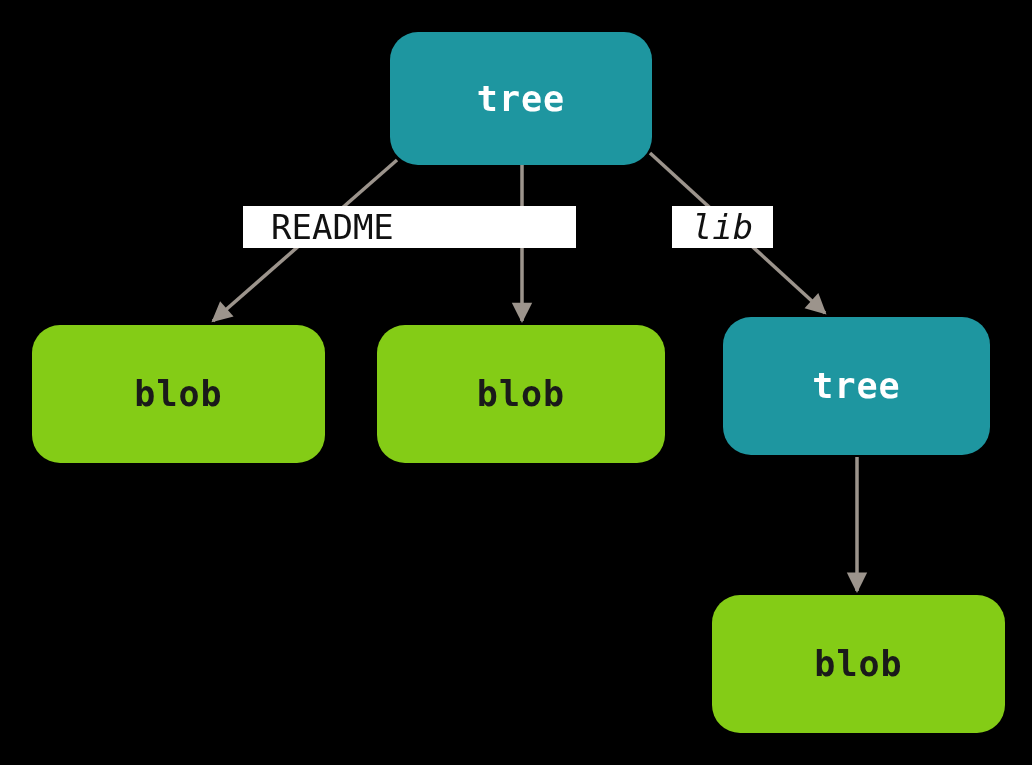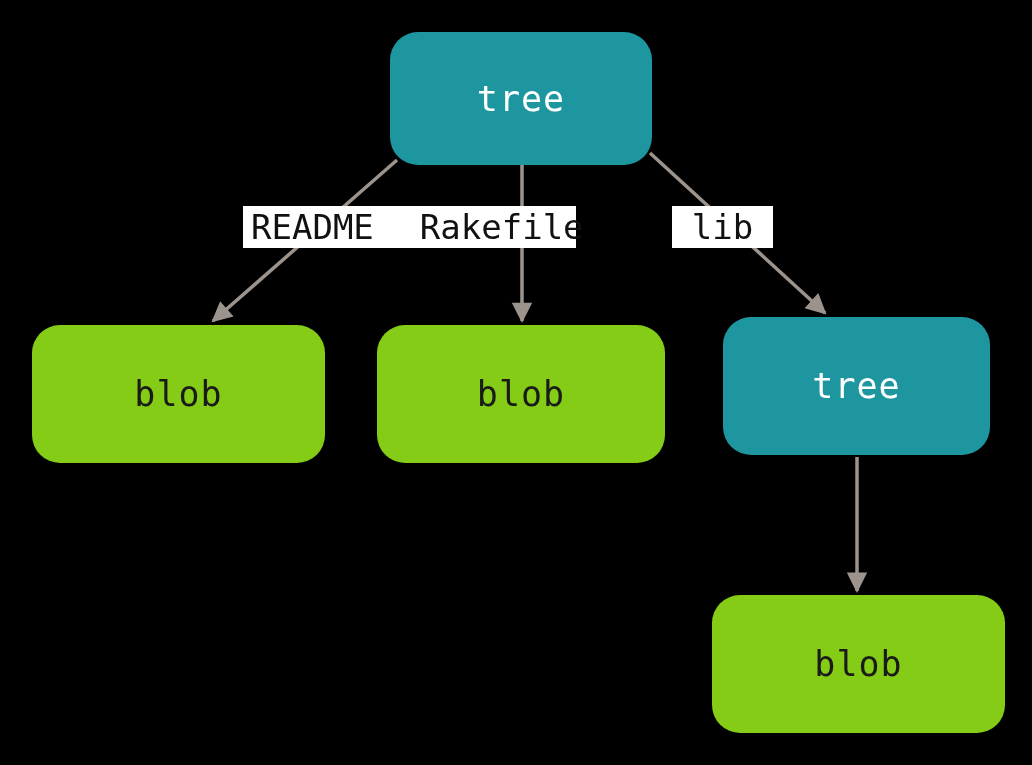--- a/index.html
+++ b/index.html
@@ -23,20 +23,21 @@
     height: 765px;
   }
   .node {
     position: absolute;
     display: flex;
     align-items: center;
     justify-content: center;
     border-radius: 28px;
     font-size: 35px;
     letter-spacing: 1px;
+    font-weight: bold;
   }
   .node.tree {
     background: #1e96a0;
     color: #ffffff;
   }
   .node.blob {
     background: #84cc16;
     color: #1a1a1a;
   }
   .node-tree-root   { left: 390px; top: 32px;  width: 262px; height: 133px; }
@@ -48,28 +49,29 @@
   .edge-label, .edge-label-strip {
     position: absolute;
     background: #ffffff;
     color: #111111;
     font-size: 34px;
     display: flex;
     align-items: center;
   }
   .edge-label-strip {
     left: 243px; top: 206px; width: 333px; height: 42px;
-    padding-left: 8px;
+    padding-left: 28px;
     gap: 46px;
     box-sizing: border-box;
     justify-content: flex-start;
   }
   .edge-label-lib {
     left: 672px; top: 206px; width: 101px; height: 42px;
     justify-content: center;
+    font-style: italic;
   }
   .edge-label-simplegit {
     left: 717px; top: 487px; width: 283px; height: 46px;
     justify-content: center;
   }
 </style>
 </head>
 <body>
 
 <div class="stage">
@@ -83,21 +85,20 @@
     <g stroke="#9c948c" stroke-width="3.5" fill="none">
       <line x1="397" y1="160" x2="213" y2="321" marker-end="url(#arrowhead)"></line>
       <line x1="522" y1="165" x2="522" y2="321" marker-end="url(#arrowhead)"></line>
       <line x1="650" y1="153" x2="825" y2="313" marker-end="url(#arrowhead)"></line>
       <line x1="857" y1="457" x2="857" y2="591" marker-end="url(#arrowhead)"></line>
     </g>
   </svg>
 
   <div class="edge-label-strip">
     <span>README</span>
-    <span>Rakefile</span>
   </div>
 
   <div class="edge-label edge-label-lib">
     <span>lib</span>
   </div>
 
 
   <div class="node tree node-tree-root">
     <span>tree</span>
   </div>

